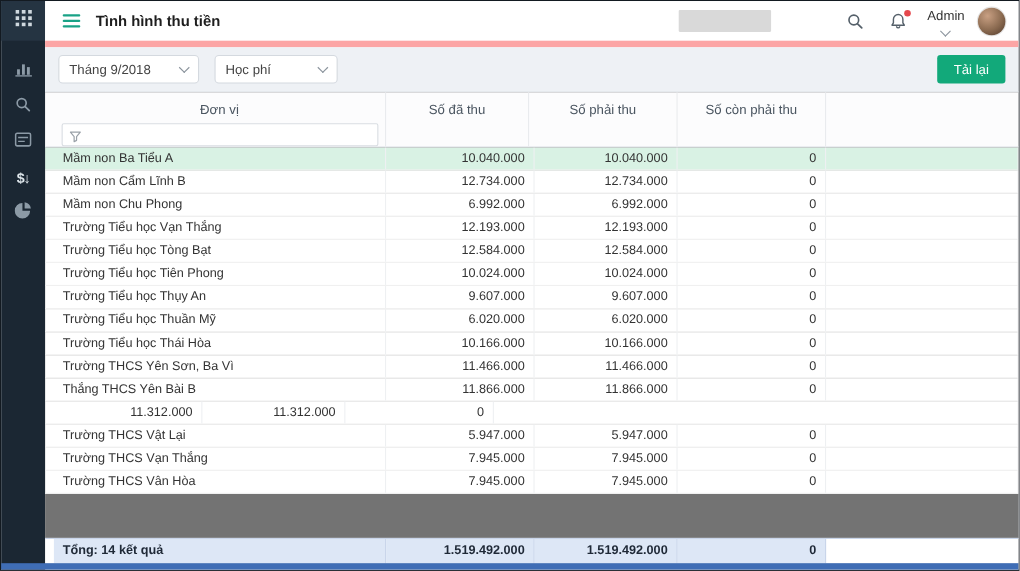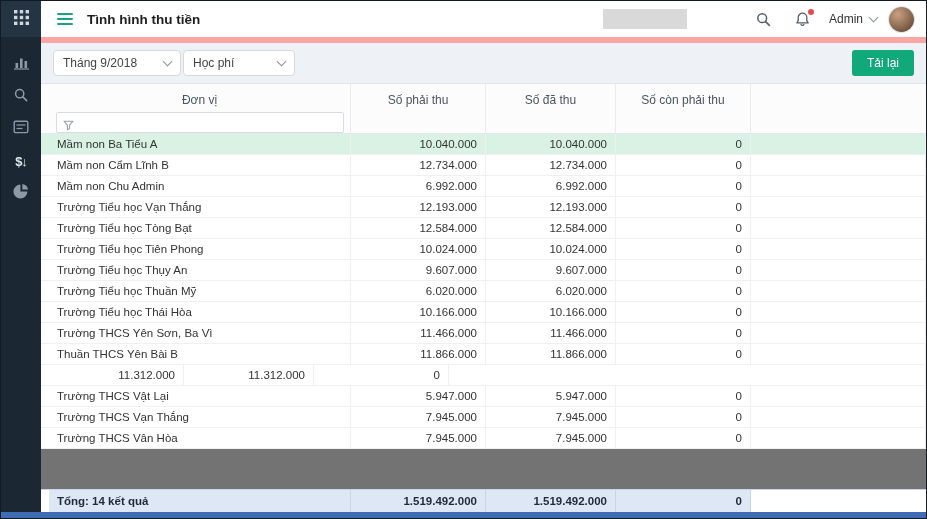--- a/index.html
+++ b/index.html
@@ -21,28 +21,28 @@
   .main{flex:1;min-width:0;display:flex;flex-direction:column;box-sizing:border-box;padding-bottom:6px;}
   
   .header{height:36px;flex-shrink:0;background:#fff;border-bottom:6px solid #fca5a5;display:flex;align-items:center;padding:0 12px;}
   .menu-icon{width:16px;display:flex;flex-direction:column;gap:3px;cursor:pointer;margin-left:4px;}
   .menu-icon i{display:block;height:2px;background:#19a286;border-radius:1px;}
   .title{font-size:13.5px;font-weight:700;color:#1e1e1e;margin-left:14px;white-space:nowrap;}
   .redacted{width:84px;height:20px;background:#d9d9d9;margin-left:auto;margin-right:68px;border-radius:1px;}
   .hicon{position:relative;display:flex;align-items:center;justify-content:center;cursor:pointer;}
   .hicon + .hicon{margin-left:22px;}
   .bell-dot{position:absolute;top:-2px;right:-3px;width:6px;height:6px;border-radius:50%;background:#e5484d;}
-  .user-menu{display:flex;align-items:center;margin-left:18px;cursor:pointer;gap:7px;}
+  .user-menu{display:flex;align-items:center;margin-left:18px;cursor:pointer;gap:7px;flex-direction:column;}
   .user-name{font-size:12px;color:#333;}
   .caret{width:6px;height:6px;border-right:1.4px solid #8a939c;border-bottom:1.4px solid #8a939c;transform:rotate(45deg);margin-top:-3px;}
   .avatar{width:25px;height:25px;border-radius:50%;margin-left:12px;flex-shrink:0;cursor:pointer;
     background:radial-gradient(circle at 35% 30%, #c9a083 0%, #8a6a50 55%, #4e372a 100%);
     box-shadow:0 0 0 1px #e3e3e3;}
   
-  .toolbar{height:40px;flex-shrink:0;background:#eef1f5;border-bottom:1px solid #e2e5ea;display:flex;align-items:center;padding:0 12px;gap:2px;}
+  .toolbar{height:40px;flex-shrink:0;background:#eef1f5;border-bottom:1px solid #e2e5ea;display:flex;align-items:center;padding:0 12px;gap:14px;}
   .select{height:26px;box-sizing:border-box;background:#fff;border:1px solid #d4d9df;border-radius:4px;display:flex;align-items:center;justify-content:space-between;gap:12px;padding:0 9px;font-size:12px;color:#444;cursor:pointer;}
   .select.w1{min-width:128px;}
   .select.w2{min-width:112px;}
   .btn-reload{margin-left:auto;background:var(--accent,#12a97a);color:#fff;font-size:12px;border:none;border-radius:3px;padding:6px 15px;cursor:pointer;font-family:inherit;}
   
   .table{flex:1;min-height:0;display:flex;flex-direction:column;background:#737373;}
   .thead{display:flex;height:50px;flex-shrink:0;background:#fcfcfd;border-bottom:1px solid #e4e7eb;padding-left:8px;box-sizing:border-box;}
   .th{box-sizing:border-box;border-right:1px solid #e9ebee;display:flex;flex-direction:column;align-items:center;}
   .th .label{font-size:12px;color:#4a5560;margin-top:9px;white-space:nowrap;}
   .col-unit{width:302px;}
@@ -182,25 +182,25 @@
           <div class="label">Đơn vị</div>
           <div class="filter-wrap">
             <span class="funnel">
               <svg width="11" height="11" viewBox="0 0 11 11">
                 <path d="M1 1.2 h9 l-3.4 4 v3.4 l-2.2 1.2 v-4.6 z" fill="none" stroke="#9aa1a8" stroke-width="1.1" stroke-linejoin="round"></path>
               </svg>
             </span>
             <input class="filter-input" type="text" value="" style="">
           </div>
         </div>
+        <div class="th col-c3">
+          <div class="label">Số đã thu</div>
+        </div>
         <div class="th col-c2">
           <div class="label">Số phải thu</div>
-        </div>
-        <div class="th col-c3">
-          <div class="label">Số đã thu</div>
         </div>
         <div class="th col-c4">
           <div class="label">Số còn phải thu</div>
         </div>
         <div class="th col-filler"></div>
       </div>
 
       <div class="tbody">
   <div class="trow selected">
     <div class="cell unit col-unit">Mầm non Ba Tiểu A</div>
@@ -212,21 +212,21 @@
 
   <div class="trow">
     <div class="cell unit col-unit">Mầm non Cẩm Lĩnh B</div>
     <div class="cell num col-c2">12.734.000</div>
     <div class="cell num col-c3">12.734.000</div>
     <div class="cell num col-c4">0</div>
     <div class="cell col-filler"></div>
   </div>
 
   <div class="trow">
-    <div class="cell unit col-unit">Mầm non Chu Admin</div>
+    <div class="cell unit col-unit">Mầm non Chu Phong</div>
     <div class="cell num col-c2">6.992.000</div>
     <div class="cell num col-c3">6.992.000</div>
     <div class="cell num col-c4">0</div>
     <div class="cell col-filler"></div>
   </div>
 
   <div class="trow">
     <div class="cell unit col-unit">Trường Tiểu học Vạn Thắng</div>
     <div class="cell num col-c2">12.193.000</div>
     <div class="cell num col-c3">12.193.000</div>
@@ -276,21 +276,21 @@
 
   <div class="trow">
     <div class="cell unit col-unit">Trường THCS Yên Sơn, Ba Vì</div>
     <div class="cell num col-c2">11.466.000</div>
     <div class="cell num col-c3">11.466.000</div>
     <div class="cell num col-c4">0</div>
     <div class="cell col-filler"></div>
   </div>
 
   <div class="trow">
-    <div class="cell unit col-unit">Thuần THCS Yên Bài B</div>
+    <div class="cell unit col-unit">Thắng THCS Yên Bài B</div>
     <div class="cell num col-c2">11.866.000</div>
     <div class="cell num col-c3">11.866.000</div>
     <div class="cell num col-c4">0</div>
     <div class="cell col-filler"></div>
   </div>
 
   <div class="trow">
     <div class="cell num col-c2">11.312.000</div>
     <div class="cell num col-c3">11.312.000</div>
     <div class="cell num col-c4">0</div>

